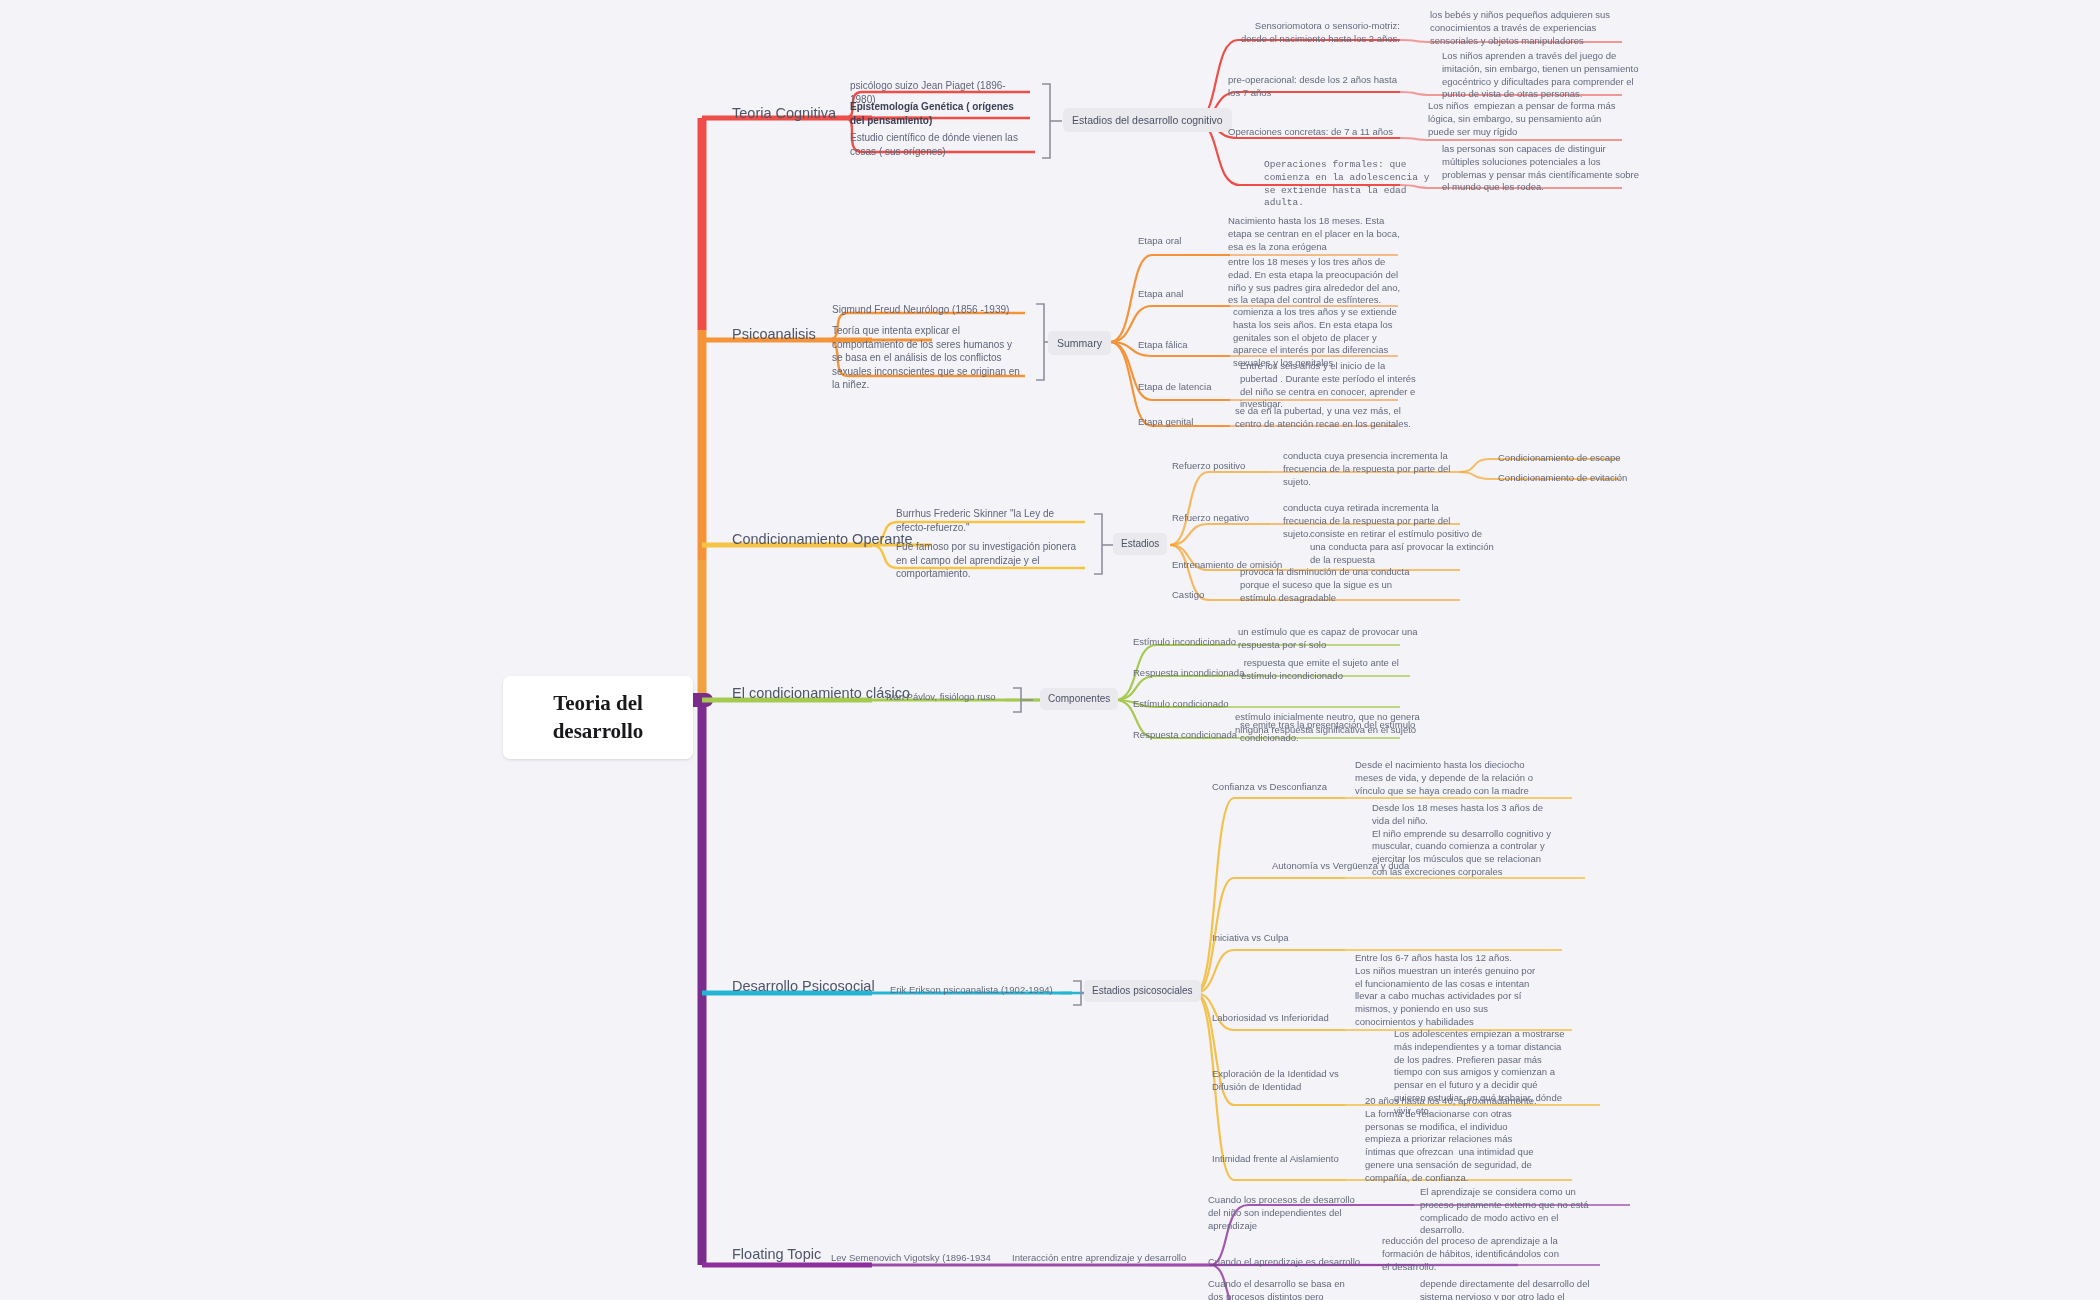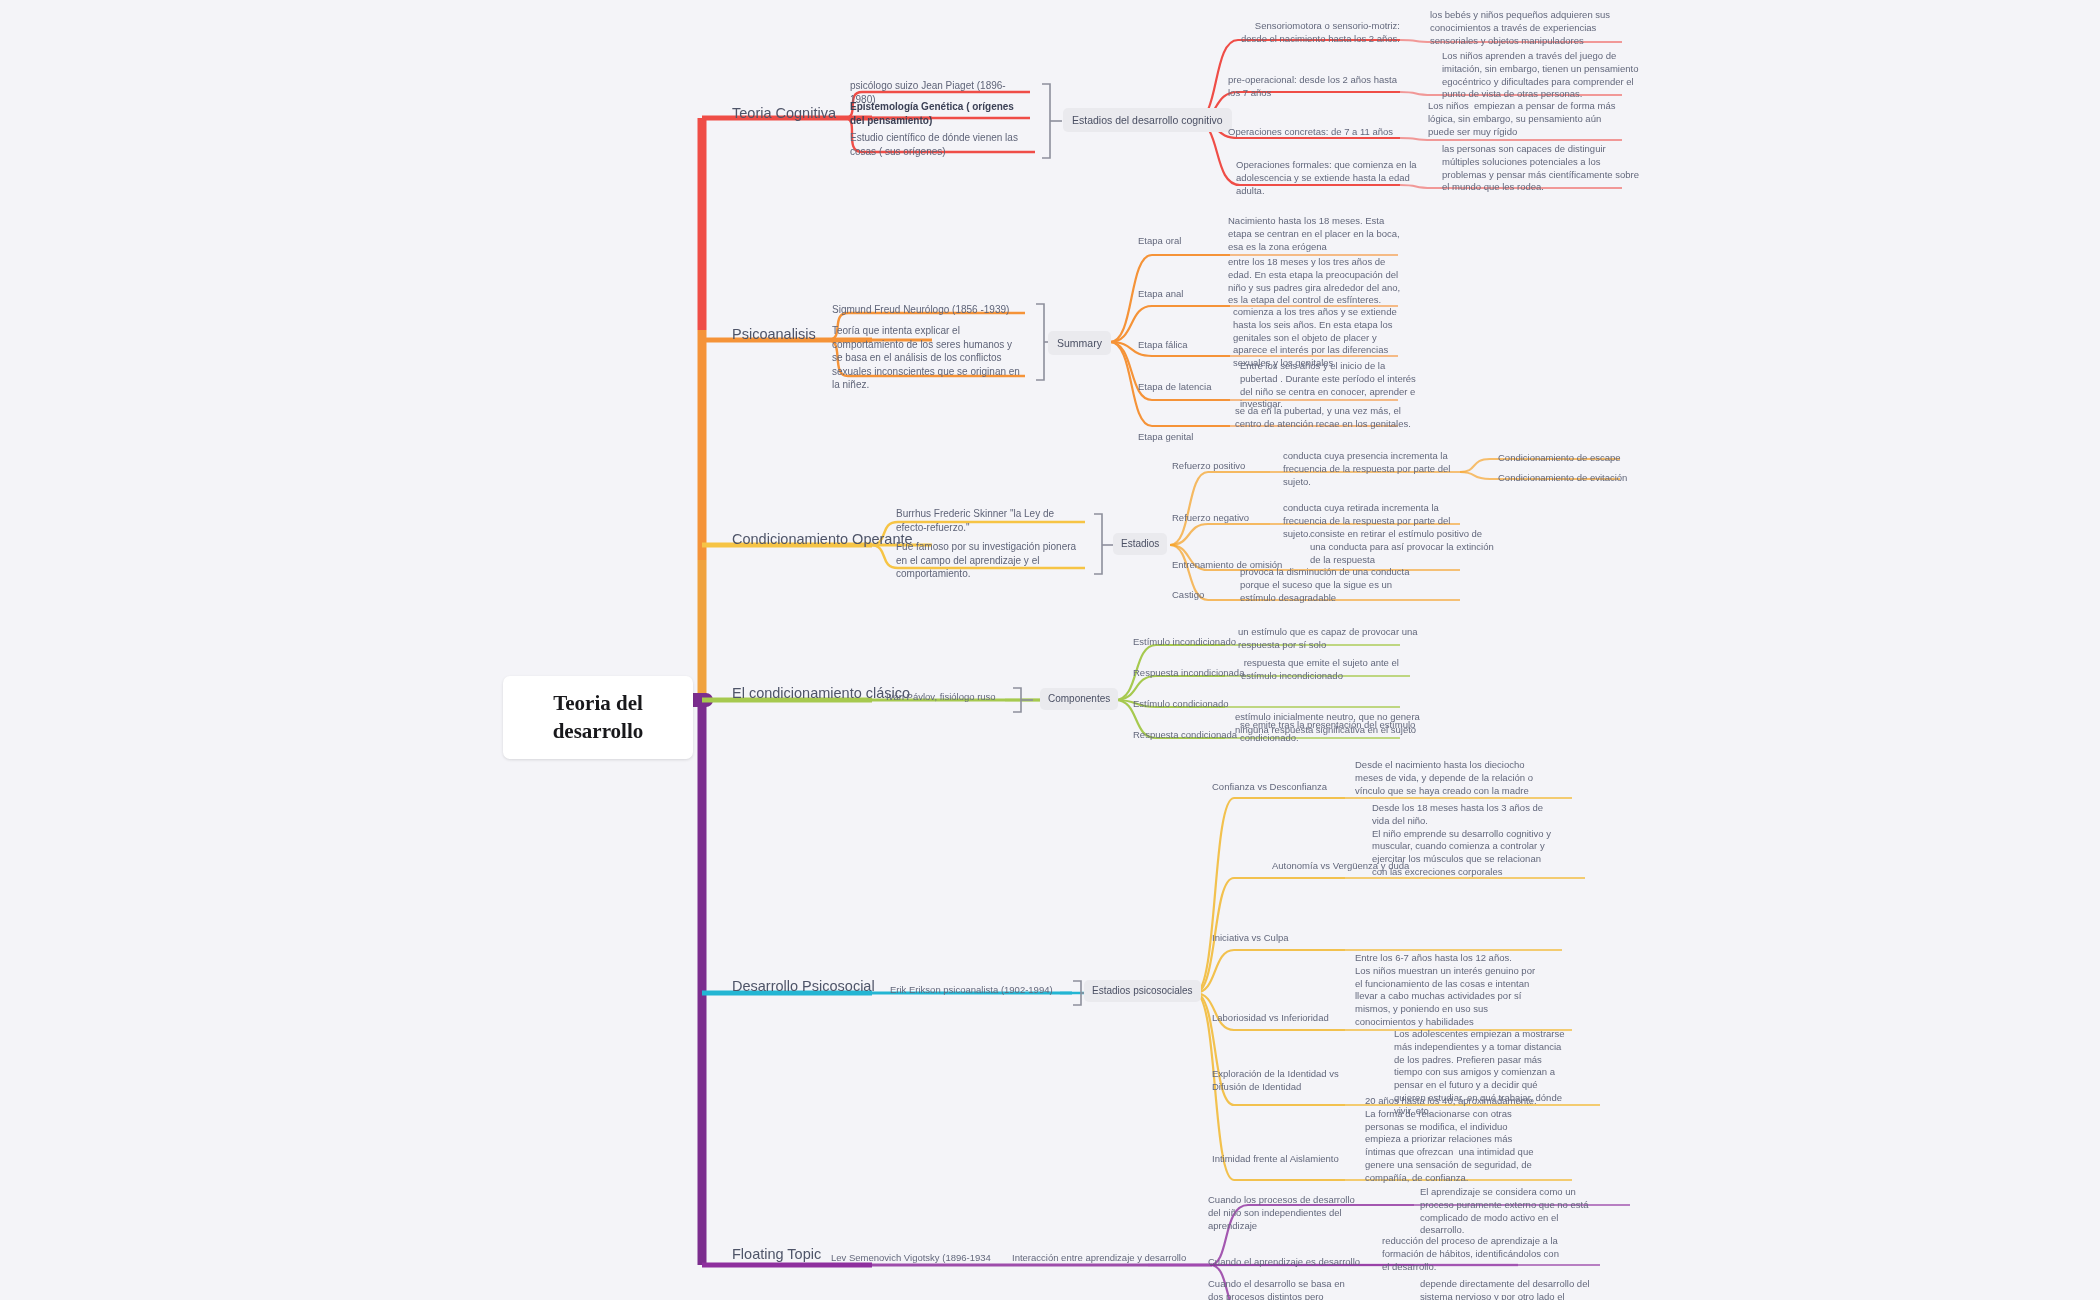--- a/index.html
+++ b/index.html
@@ -185,21 +185,21 @@
 
   <div class="node sub-xs" style="left:1228px; top:20px; width:172px;text-align:right;">Sensoriomotora o sensorio-motriz: desde el nacimiento hasta los 2 años.</div>
   <div class="node sub-xs" style="left:1430px; top:9px; width:195px;">los bebés y niños pequeños adquieren sus conocimientos a través de experiencias sensoriales y objetos manipuladores</div>
 
   <div class="node sub-xs" style="left:1228px; top:74px; width:172px;">pre-operacional: desde los 2 años hasta los 7 años</div>
   <div class="node sub-xs" style="left:1442px; top:50px; width:198px;">Los niños aprenden a través del juego de imitación, sin embargo, tienen un pensamiento egocéntrico y dificultades para comprender el punto de vista de otras personas.</div>
 
   <div class="node sub-xs" style="left:1228px; top:126px; width:172px;">Operaciones concretas: de 7 a 11 años</div>
   <div class="node sub-xs" style="left:1428px; top:100px; width:196px;">Los niños  empiezan a pensar de forma más lógica, sin embargo, su pensamiento aún puede ser muy rígido</div>
 
-  <div class="node sub-xs" style="left:1236px; top:159px; width:182px;">Operaciones formales: que comienza en la adolescencia y se extiende hasta la edad adulta.</div>
+  <div class="node sub-xs" style="left:1264px; top:159px; width:182px;font-family:Liberation Mono, monospace;">Operaciones formales: que comienza en la adolescencia y se extiende hasta la edad adulta.</div>
   <div class="node sub-xs" style="left:1442px; top:143px; width:198px;">las personas son capaces de distinguir múltiples soluciones potenciales a los problemas y pensar más científicamente sobre el mundo que les rodea.</div>
 
   <div class="node main-label" style="left:732px; top:325px;">Psicoanalisis</div>
 
   <div class="node sub-sm" style="left:832px; top:303px; width:190px;">Sigmund Freud Neurólogo (1856 -1939)</div>
   <div class="node sub-sm" style="left:832px; top:324px; width:190px;">Teoría que intenta explicar el comportamiento de los seres humanos y se basa en el análisis de los conflictos sexuales inconscientes que se originan en la niñez.</div>
 
   <div class="node pill" style="left:1048px; top:331px;">Summary</div>
 
   <div class="node sub-xs" style="left:1138px; top:235px;">Etapa oral</div>
@@ -207,21 +207,21 @@
 
   <div class="node sub-xs" style="left:1138px; top:288px;">Etapa anal</div>
   <div class="node sub-xs" style="left:1228px; top:256px; width:180px;">entre los 18 meses y los tres años de edad. En esta etapa la preocupación del niño y sus padres gira alrededor del ano, es la etapa del control de esfínteres.</div>
 
   <div class="node sub-xs" style="left:1138px; top:339px;">Etapa fálica</div>
   <div class="node sub-xs" style="left:1233px; top:306px; width:180px;">comienza a los tres años y se extiende hasta los seis años. En esta etapa los genitales son el objeto de placer y aparece el interés por las diferencias sexuales y los genitales</div>
 
   <div class="node sub-xs" style="left:1138px; top:381px;">Etapa de latencia</div>
   <div class="node sub-xs" style="left:1240px; top:360px; width:180px;">Entre los seis años y el inicio de la pubertad . Durante este período el interés del niño se centra en conocer, aprender e investigar.</div>
 
-  <div class="node sub-xs" style="left:1138px; top:431px;">Etapa genital</div>
+  <div class="node sub-xs" style="left:1138px; top:416px;">Etapa genital</div>
   <div class="node sub-xs" style="left:1235px; top:405px; width:178px;">se da en la pubertad, y una vez más, el centro de atención recae en los genitales.</div>
 
   <div class="node main-label" style="left:732px; top:530px;">Condicionamiento Operante</div>
 
   <div class="node sub-sm" style="left:896px; top:507px; width:184px;">Burrhus Frederic Skinner "la Ley de efecto-refuerzo."</div>
   <div class="node sub-sm" style="left:896px; top:540px; width:184px;">Fue famoso por su investigación pionera en el campo del aprendizaje y el comportamiento.</div>
 
   <div class="node pill small" style="left:1113px; top:533px;">Estadios</div>
 
   <div class="node sub-xs" style="left:1172px; top:460px;">Refuerzo positivo</div>

